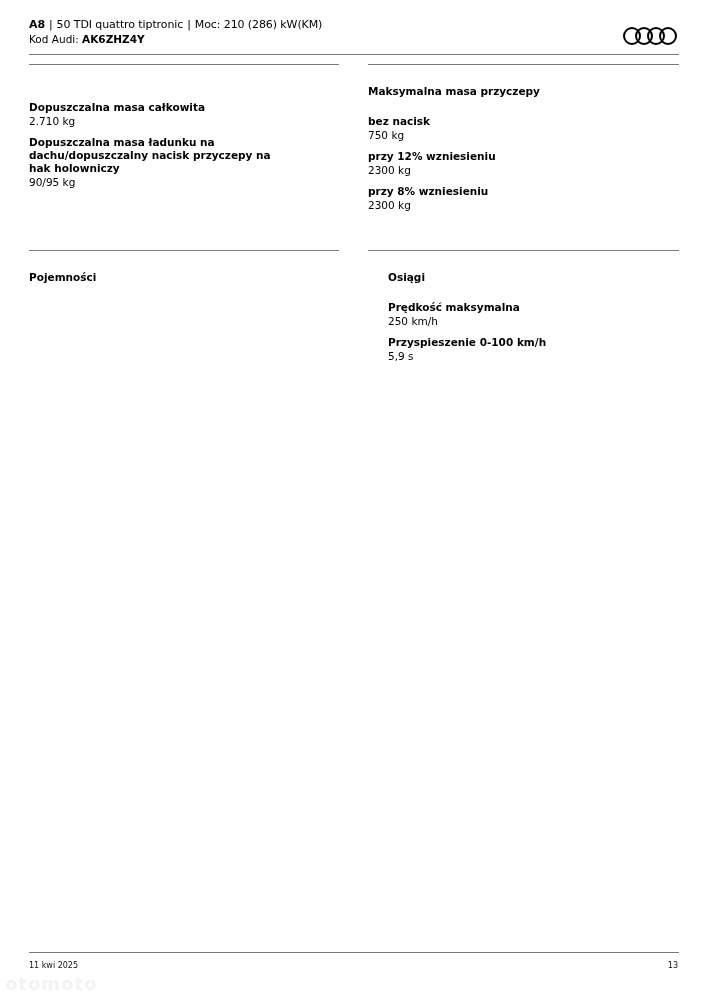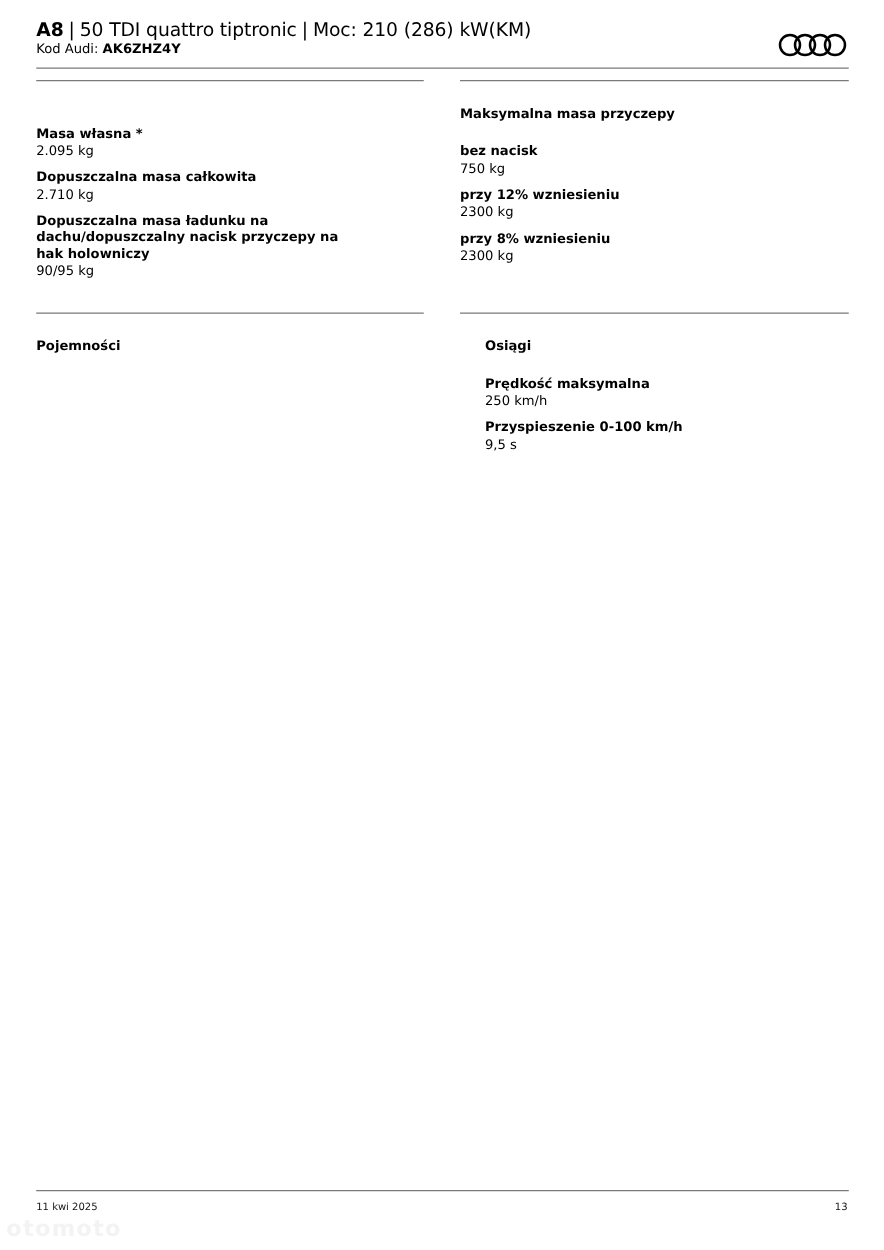--- a/index.html
+++ b/index.html
@@ -2,21 +2,21 @@
 <html><head>
 <meta charset="utf-8">
 <style>
   html, body { margin: 0; padding: 0; background: #ffffff; }
   body {
     width: 707px; height: 1000px; position: relative; overflow: hidden;
     font-family: "DejaVu Sans", "Liberation Sans", sans-serif;
     color: #000000;
   }
   .header { position: absolute; left: 29px; top: 17px; width: 650px; }
-  .hline1 { font-size: 15px; line-height: 15px; letter-spacing: -0.1px; }
+  .hline1 { font-size: 11px; line-height: 15px; letter-spacing: -0.1px; }
   .hline1 .model { font-weight: bold; }
   .hline1 .sep { margin: 0 4px; }
   .hline2 { font-size: 10.5px; line-height: 15px; }
   .hline2 .code { font-weight: bold; }
   .logo { position: absolute; right: 29px; top: 26px; width: 56px; height: 20px; }
   .rule { position: absolute; height: 1px; background: #7a7a7a; }
   .col { position: absolute; width: 311px; }
   .section-title { font-size: 10.5px; font-weight: bold; line-height: 14px; }
   .item { margin-top: 0; }
   .label { font-size: 10.5px; font-weight: bold; line-height: 13px; }
@@ -48,24 +48,20 @@
   </g>
 </svg>
 
 <div class="rule" style="left:29px; top:54px; width:650px;"></div>
 <div class="rule" style="left:29px; top:64px; width:310px;"></div>
 <div class="rule" style="left:368px; top:64px; width:311px;"></div>
 
 <div class="col" style="left:29px; top:84px;">
   <div class="first-item"></div>
   <div class="item">
-    <div class="label">Masa własna *</div>
-    <div class="value">2.095 kg</div>
-  </div>
-  <div class="item">
     <div class="label">Dopuszczalna masa całkowita</div>
     <div class="value">2.710 kg</div>
   </div>
   <div class="item">
     <div class="label" style="width:260px;">Dopuszczalna masa ładunku na dachu/dopuszczalny nacisk przyczepy na hak holowniczy</div>
     <div class="value">90/95 kg</div>
   </div>
 </div>
 
 <div class="col" style="left:368px; top:84px;">
@@ -95,20 +91,20 @@
 
 <div class="col" style="left:388px; top:270px;">
   <div class="section-title">Osiągi</div>
   <div class="first-item"></div>
   <div class="item">
     <div class="label">Prędkość maksymalna</div>
     <div class="value">250 km/h</div>
   </div>
   <div class="item">
     <div class="label">Przyspieszenie 0-100 km/h</div>
-    <div class="value">9,5 s</div>
+    <div class="value">5,9 s</div>
   </div>
 </div>
 
 <div class="rule" style="left:29px; top:952px; width:650px;"></div>
 <div class="footer-date">11 kwi 2025</div>
 <div class="footer-page">13</div>
 <div class="watermark">otomoto</div>
 
 </body></html>

